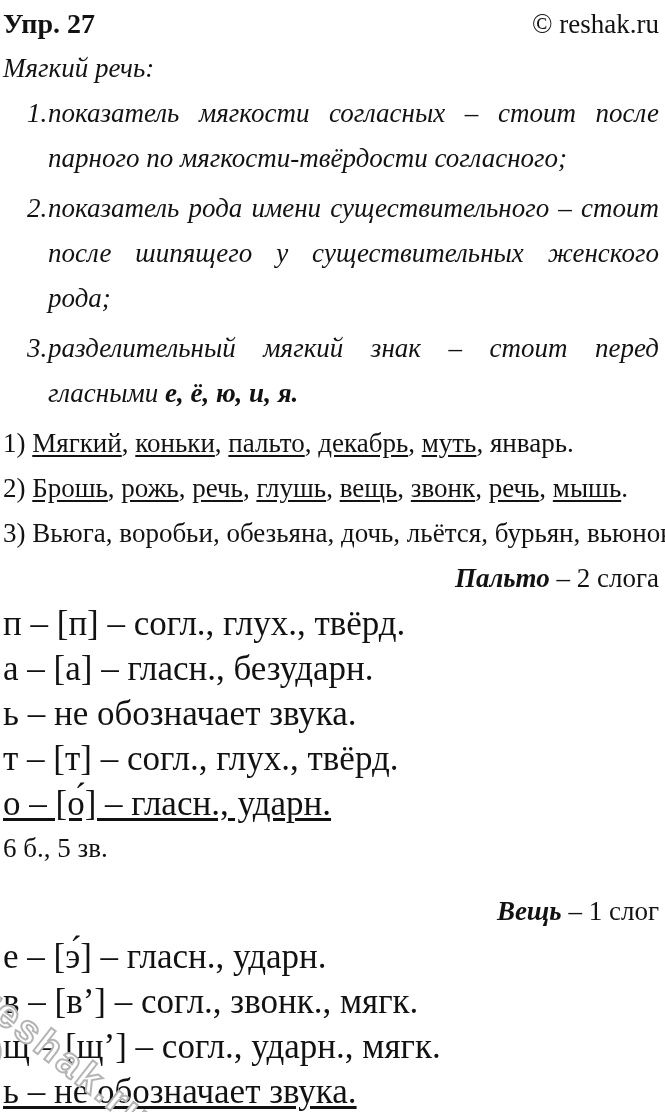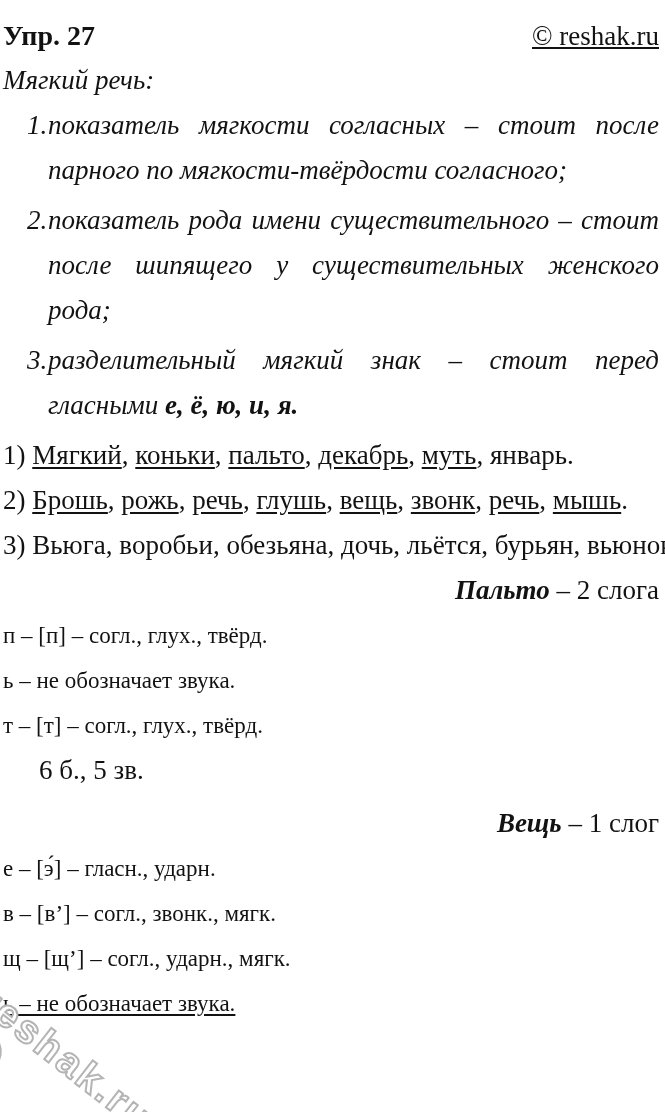--- a/index.html
+++ b/index.html
@@ -7,31 +7,31 @@
     width: 665px; height: 1112px;
     background: #ffffff;
     overflow: hidden;
     position: relative;
     font-family: "Liberation Serif", "DejaVu Serif", serif;
     color: #121212;
   }
   .page {
     position: relative;
     width: 665px; height: 1112px;
-    padding: 14px 6px 0 3px;
+    padding: 2px 6px 0 3px;
   }
   .doc-header {
     display: flex;
     justify-content: space-between;
     align-items: flex-start;
     line-height: 44px;
     font-size: 27px;
   }
   .exercise-number { font-weight: bold; font-size: 28px; }
-  .copyright-notice { font-size: 27px; text-decoration: underline; }
+  .copyright-notice { font-size: 27px; }
 
   .section-heading {
     font-style: italic;
     font-size: 27px;
     line-height: 45px;
   }
 
   .rules { margin-top: 0; }
   .rule {
     position: relative;
@@ -55,31 +55,30 @@
     line-height: 45px;
     white-space: nowrap;
   }
   .word-line .u { text-decoration: underline; text-underline-offset: 3px; }
 
   .analysis-heading {
     font-size: 27px;
     line-height: 45px;
     text-align: right;
   }
-  .analysis-heading.second { margin-top: 8px; }
+  .analysis-heading.second { margin-top: 18px; }
   .analysis-word { font-weight: bold; font-style: italic; }
   .phonetic-line {
-    font-size: 23px;
+    font-size: 35px;
     line-height: 45px;
   }
   .phonetic-line.u { text-decoration: underline; text-underline-offset: 3px; }
   .letter-count {
     font-size: 27px;
     line-height: 45px;
-    margin-left: 36px;
   }
 
   .watermark {
     position: absolute;
     left: -4px; top: 982px;
     transform: rotate(38deg);
     transform-origin: 0 0;
     font-family: "Liberation Sans", "DejaVu Sans", sans-serif;
     font-weight: bold;
     color: #ffffff;
@@ -120,22 +119,24 @@
 
   <div id="word-lines-container">
       <div class="word-line"><span>1) </span><span class="u">Мягкий</span><span>, </span><span class="u">коньки</span><span>, </span><span class="u">пальто</span><span>, </span><span class="u">декабрь</span><span>, </span><span class="u">муть</span><span>, </span><span>январь</span><span>.</span></div>
       <div class="word-line"><span>2) </span><span class="u">Брошь</span><span>, </span><span class="u">рожь</span><span>, </span><span class="u">речь</span><span>, </span><span class="u">глушь</span><span>, </span><span class="u">вещь</span><span>, </span><span class="u">звонк</span><span>, </span><span class="u">речь</span><span>, </span><span class="u">мышь</span><span>.</span></div>
       <div class="word-line"><span>3) </span><span>Вьюга</span><span>, </span><span>воробьи</span><span>, </span><span>обезьяна</span><span>, </span><span>дочь</span><span>, </span><span>льётся</span><span>, </span><span>бурьян</span><span>, </span><span>вьюнок</span></div>
     </div>
 
   <div id="analyses-container">
       <div class="analysis-heading"><span class="analysis-word">Пальто</span><span> – 2 слога</span></div>
       <div class="phonetic-line">п – [п] – согл., глух., твёрд.</div>
+      <div class="phonetic-line">а – [а] – гласн., безударн.</div>
       <div class="phonetic-line">ь – не обозначает звука.</div>
       <div class="phonetic-line">т – [т] – согл., глух., твёрд.</div>
+      <div class="phonetic-line u">о – [о́] – гласн., ударн.</div>
       <div class="letter-count">6 б., 5 зв.</div>
       <div class="analysis-heading second"><span class="analysis-word">Вещь</span><span> – 1 слог</span></div>
       <div class="phonetic-line">е – [э́] – гласн., ударн.</div>
       <div class="phonetic-line">в – [в’] – согл., звонк., мягк.</div>
       <div class="phonetic-line">щ – [щ’] – согл., ударн., мягк.</div>
       <div class="phonetic-line u">ь – не обозначает звука.</div>
     </div>
 
   <div class="watermark">
     <span class="wm-text">reshak.ru</span>

